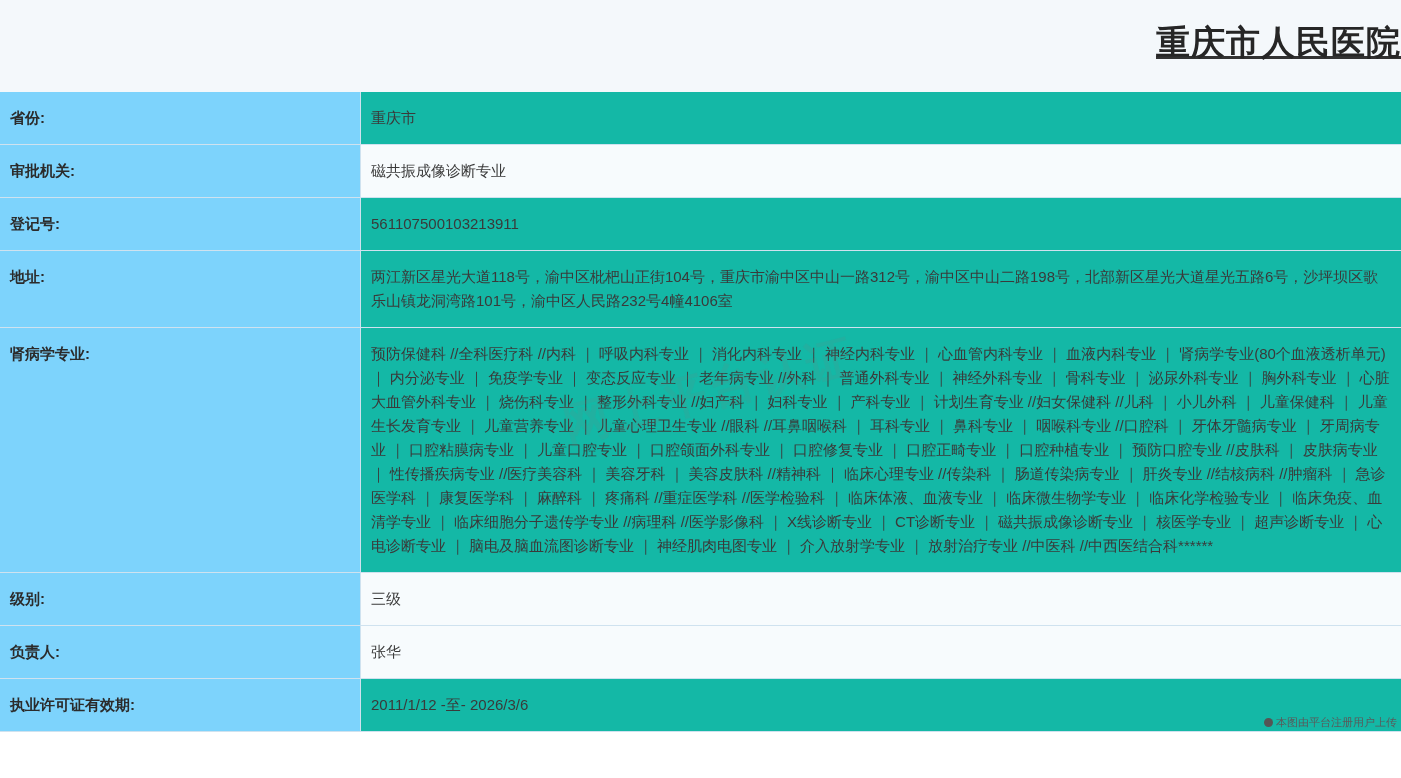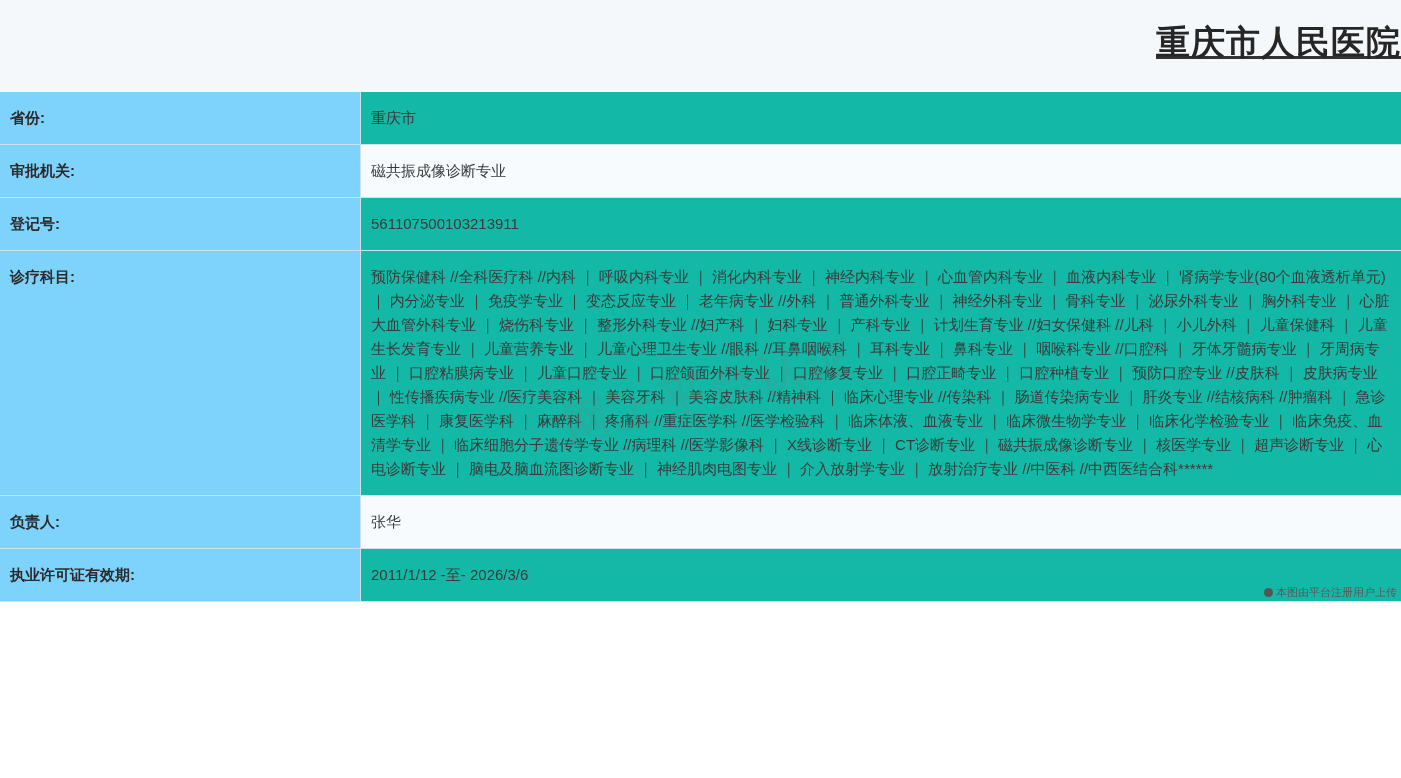--- a/index.html
+++ b/index.html
@@ -118,22 +118,30 @@
       </tr>
       <tr class="alt">
         <td class="label">审批机关:</td>
         <td class="value">磁共振成像诊断专业</td>
       </tr>
       <tr>
         <td class="label">登记号:</td>
         <td class="value">561107500103213911</td>
       </tr>
       <tr>
-        <td class="label">诊疗科目:</td>
+        <td class="label">地址:</td>
+        <td class="value addr-text">两江新区星光大道118号，渝中区枇杷山正街104号，重庆市渝中区中山一路312号，渝中区中山二路198号，北部新区星光大道星光五路6号，沙坪坝区歌乐山镇龙洞湾路101号，渝中区人民路232号4幢4106室</td>
+      </tr>
+      <tr>
+        <td class="label">肾病学专业:</td>
         <td class="value dept-text">预防保健科 //全科医疗科 //内科 ｜ 呼吸内科专业 ｜ 消化内科专业 ｜ 神经内科专业 ｜ 心血管内科专业 ｜ 血液内科专业 ｜ 肾病学专业(80个血液透析单元) ｜ 内分泌专业 ｜ 免疫学专业 ｜ 变态反应专业 ｜ 老年病专业 //外科 ｜ 普通外科专业 ｜ 神经外科专业 ｜ 骨科专业 ｜ 泌尿外科专业 ｜ 胸外科专业 ｜ 心脏大血管外科专业 ｜ 烧伤科专业 ｜ 整形外科专业 //妇产科 ｜ 妇科专业 ｜ 产科专业 ｜ 计划生育专业 //妇女保健科 //儿科 ｜ 小儿外科 ｜ 儿童保健科 ｜ 儿童生长发育专业 ｜ 儿童营养专业 ｜ 儿童心理卫生专业 //眼科 //耳鼻咽喉科 ｜ 耳科专业 ｜ 鼻科专业 ｜ 咽喉科专业 //口腔科 ｜ 牙体牙髓病专业 ｜ 牙周病专业 ｜ 口腔粘膜病专业 ｜ 儿童口腔专业 ｜ 口腔颌面外科专业 ｜ 口腔修复专业 ｜ 口腔正畸专业 ｜ 口腔种植专业 ｜ 预防口腔专业 //皮肤科 ｜ 皮肤病专业 ｜ 性传播疾病专业 //医疗美容科 ｜ 美容牙科 ｜ 美容皮肤科 //精神科 ｜ 临床心理专业 //传染科 ｜ 肠道传染病专业 ｜ 肝炎专业 //结核病科 //肿瘤科 ｜ 急诊医学科 ｜ 康复医学科 ｜ 麻醉科 ｜ 疼痛科 //重症医学科 //医学检验科 ｜ 临床体液、血液专业 ｜ 临床微生物学专业 ｜ 临床化学检验专业 ｜ 临床免疫、血清学专业 ｜ 临床细胞分子遗传学专业 //病理科 //医学影像科 ｜ X线诊断专业 ｜ CT诊断专业 ｜ 磁共振成像诊断专业 ｜ 核医学专业 ｜ 超声诊断专业 ｜ 心电诊断专业 ｜ 脑电及脑血流图诊断专业 ｜ 神经肌肉电图专业 ｜ 介入放射学专业 ｜ 放射治疗专业 //中医科 //中西医结合科******</td>
+      </tr>
+      <tr class="alt">
+        <td class="label">级别:</td>
+        <td class="value">三级</td>
       </tr>
       <tr class="alt">
         <td class="label">负责人:</td>
         <td class="value">张华</td>
       </tr>
       <tr>
         <td class="label">执业许可证有效期:</td>
         <td class="value">2011/1/12 -至- 2026/3/6</td>
       </tr>
     </tbody>

